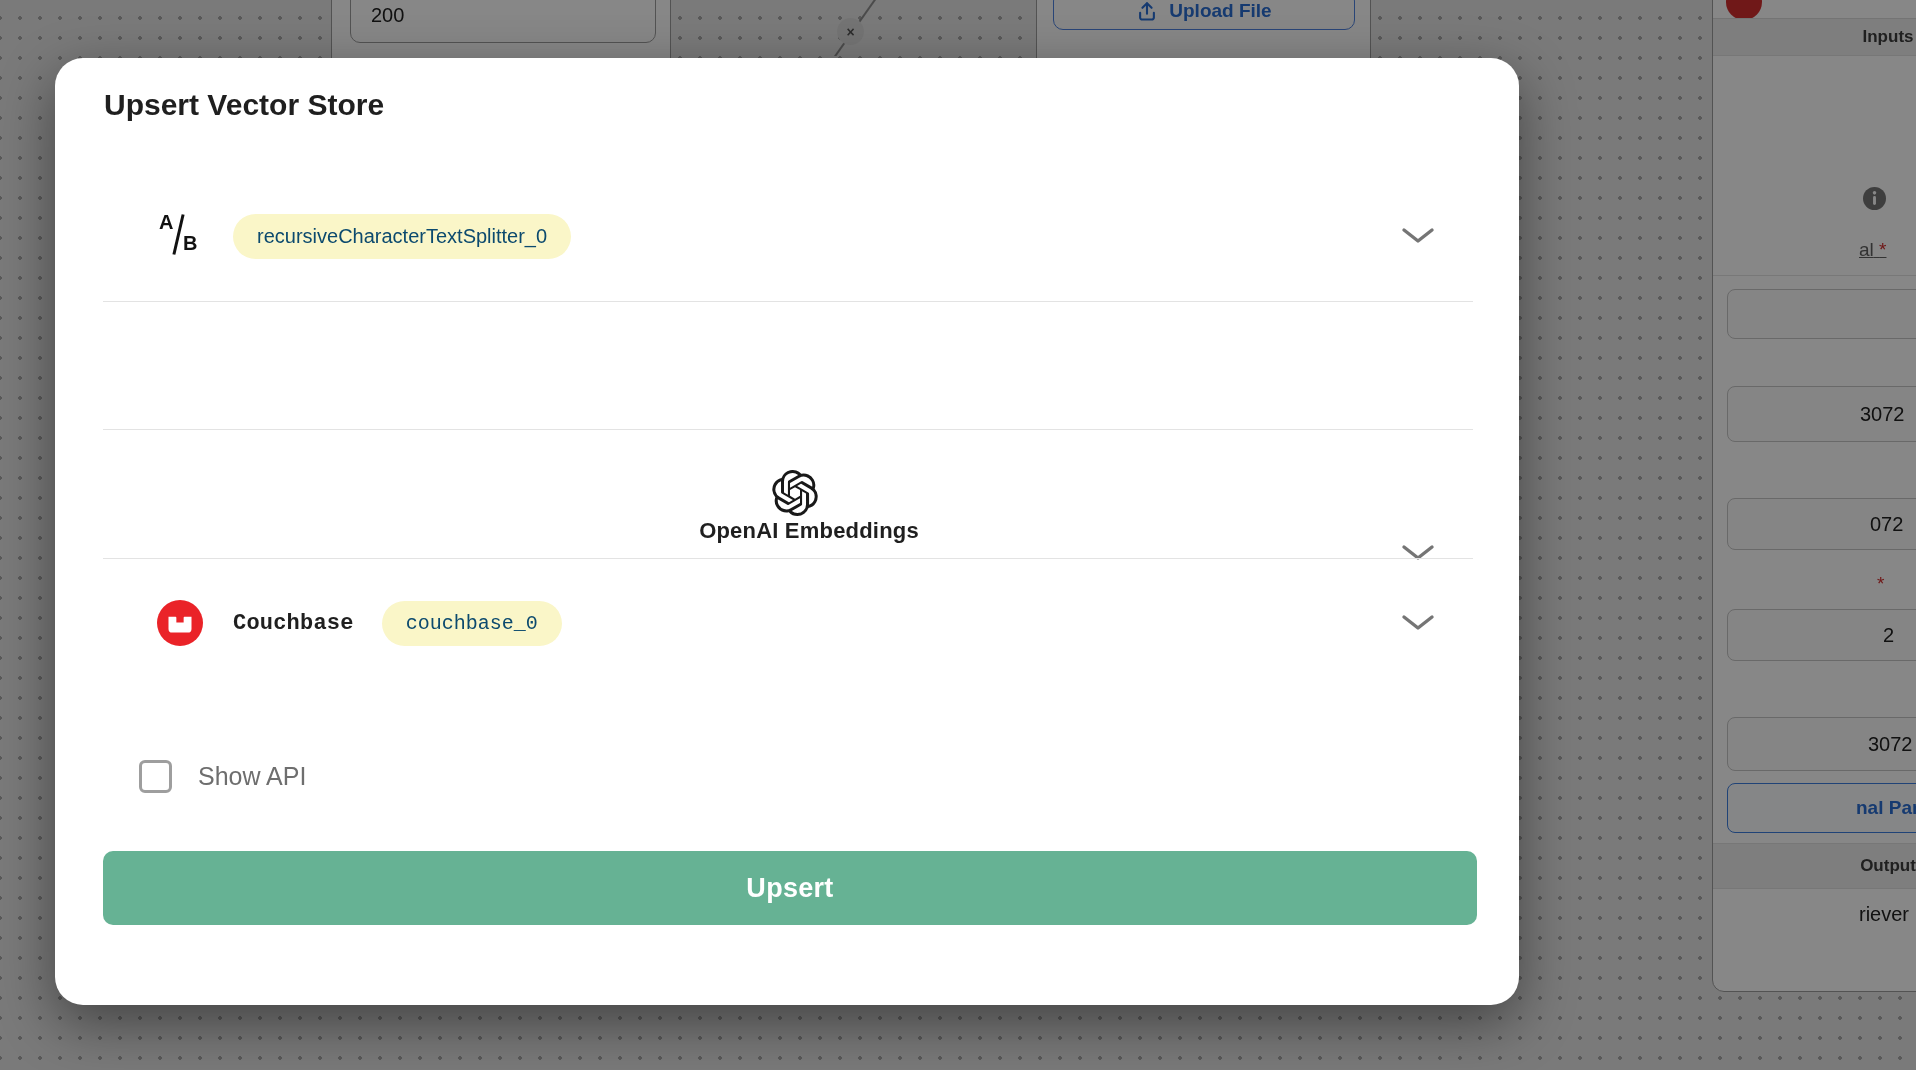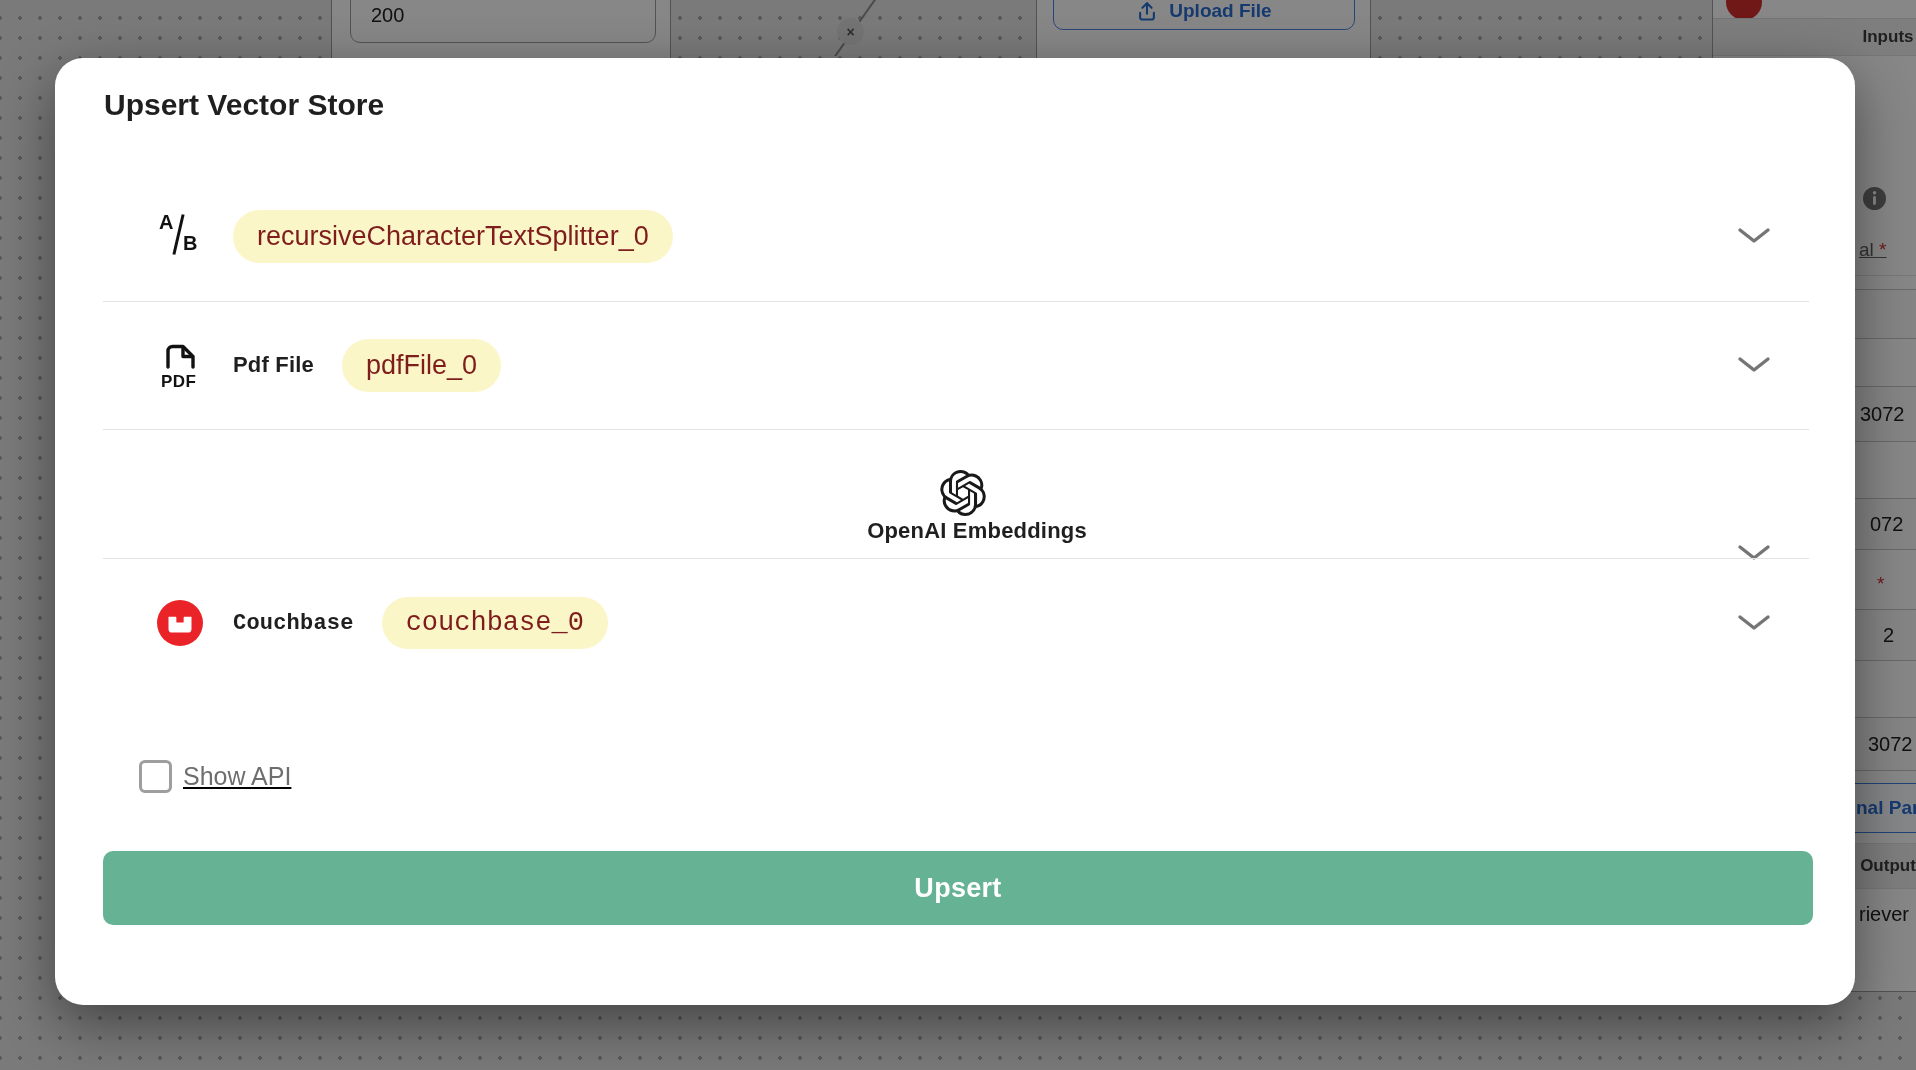--- a/index.html
+++ b/index.html
@@ -54,42 +54,42 @@
   .rn-bluebtn span { margin-left:128px; }
   .rn-output-bar { position:absolute; left:0; top:862px; width:100%; height:46px; background:#efefef;
     border-top:1px solid #e0e0e0; border-bottom:1px solid #e0e0e0; display:flex; align-items:center;
     justify-content:center; font-size:17px; font-weight:700; color:#3d3d3d; }
   .rn-riever { position:absolute; left:146px; top:922px; font-size:20px; color:#212121; }
 
   
   .overlay { position:absolute; inset:0; background:rgba(0,0,0,0.47); z-index:5; }
 
   
-  .modal { position:absolute; left:55px; top:58px; width:1800px; height:947px; background:#fff;
+  .modal { position:absolute; left:55px; top:58px; width:1464px; height:947px; background:#fff;
     border-radius:28px; z-index:10; box-shadow:0 18px 55px rgba(0,0,0,0.45); }
   .modal-title { position:absolute; left:49px; top:30px; font-size:30px; font-weight:700; color:#1f1f1f; }
 
   .mrow { position:absolute; left:100px; right:84px; height:52px; display:flex; align-items:center; }
   .mrow-1 { top:152px; } .mrow-2 { top:281px; } .mrow-3 { top:410px;flex-direction:column; } .mrow-4 { top:539px;font-family:Liberation Mono, monospace; }
   .mdiv { position:absolute; left:48px; right:46px; height:1px; background:#e3e3e3; }
   .mdiv-1 { top:243px; } .mdiv-2 { top:371px; } .mdiv-3 { top:500px; }
 
   .icon-box { width:50px; display:flex; align-items:center; justify-content:center; flex:0 0 50px; }
   .mrow-label { margin-left:28px; font-size:22px; font-weight:700; color:#1f1f1f; letter-spacing:0.2px; }
-  .pill { margin-left:28px; background:#faf6c8; color:#7f1d1d; font-size:27px;
+  .pill { margin-left:28px; background:#faf6c8; color:#0c4a6e; font-size:20px;
     padding:11px 24px; border-radius:999px; white-space:nowrap; }
   .chev { margin-left:auto; display:flex; align-items:center; }
 
   
   .ab-icon { position:relative; width:44px; height:50px; }
   .ab-a { position:absolute; left:1px; top:0; font-size:20px; font-weight:700; color:#111; }
   .ab-slash { position:absolute; left:19px; top:3px; width:3px; height:41px; background:#111; transform:rotate(13deg); }
   .ab-b { position:absolute; left:25px; top:21px; font-size:20px; font-weight:700; color:#111; }
 
-  .show-api { position:absolute; left:84px; top:702px; display:flex; align-items:center; gap:11px;text-decoration:underline; }
+  .show-api { position:absolute; left:84px; top:702px; display:flex; align-items:center; gap:26px; }
   .checkbox { width:33px; height:33px; border:3px solid #9e9e9e; border-radius:6px; background:#fff; }
   .show-api-label { font-size:25px; color:#6e6e6e; }
 
   .upsert-btn { position:absolute; left:48px; right:42px; top:793px; height:74px; background:#66b294;
     border:none; border-radius:10px; display:flex; align-items:center; justify-content:center;
     color:#fff; font-size:27px; font-weight:700; letter-spacing:0.3px; font-family:inherit; }
 </style>
 </head>
 <body>
 
@@ -166,36 +166,20 @@
       </div>
       <span class="pill">recursiveCharacterTextSplitter_0</span>
       <span class="chev">
         <svg width="34" height="18" viewBox="0 0 34 18" fill="none" stroke="#757575" stroke-width="3.4" stroke-linecap="round" stroke-linejoin="round">
             <path d="M3 3 L17 14 L31 3"></path>
           </svg>
       </span>
     </div>
     <div class="mdiv mdiv-1"></div>
 
-    <div class="mrow mrow-2">
-      <div class="icon-box">
-        <svg width="40" height="50" viewBox="0 0 40 50">
-          <path d="M8 27 V11 a4.5 4.5 0 0 1 4.5 -4.5 H23 l10 10 V27" fill="none" stroke="#111" stroke-width="3.4" stroke-linejoin="round" stroke-linecap="round"></path>
-          <path d="M23 6.5 V16.5 H33" fill="none" stroke="#111" stroke-width="3.4" stroke-linejoin="round"></path>
-          <text x="1" y="47" font-size="17" font-weight="800" fill="#111" letter-spacing="0.5" font-family="Liberation Sans, sans-serif">PDF</text>
-        </svg>
-      </div>
-      <span class="mrow-label">Pdf File</span>
-      <span class="pill">pdfFile_0</span>
-      <span class="chev">
-        <svg width="34" height="18" viewBox="0 0 34 18" fill="none" stroke="#757575" stroke-width="3.4" stroke-linecap="round" stroke-linejoin="round">
-            <path d="M3 3 L17 14 L31 3"></path>
-          </svg>
-      </span>
-    </div>
     <div class="mdiv mdiv-2"></div>
 
     <div class="mrow mrow-3">
       <div class="icon-box">
         <svg width="46" height="46" viewBox="0 0 24 24" fill="#191919">
           <path d="M22.2819 9.8211a5.9847 5.9847 0 0 0-.5157-4.9108 6.0462 6.0462 0 0 0-6.5098-2.9A6.0651 6.0651 0 0 0 4.9807 4.1818a5.9847 5.9847 0 0 0-3.9977 2.9 6.0462 6.0462 0 0 0 .7427 7.0966 5.98 5.98 0 0 0 .511 4.9107 6.051 6.051 0 0 0 6.5146 2.9001A5.9847 5.9847 0 0 0 13.2599 24a6.0557 6.0557 0 0 0 5.7718-4.2058 5.9894 5.9894 0 0 0 3.9977-2.9001 6.0557 6.0557 0 0 0-.7475-7.0729zm-9.022 12.6081a4.4755 4.4755 0 0 1-2.8764-1.0408l.1419-.0804 4.7783-2.7582a.7948.7948 0 0 0 .3927-.6813v-6.7369l2.02 1.1686a.071.071 0 0 1 .038.0615v5.5826a4.504 4.504 0 0 1-4.4945 4.4849zm-9.6607-4.1254a4.4708 4.4708 0 0 1-.5346-3.0137l.142.0852 4.783 2.7582a.7712.7712 0 0 0 .7806 0l5.8428-3.3685v2.3324a.0804.0804 0 0 1-.0332.0615L9.74 19.9502a4.4992 4.4992 0 0 1-6.1408-1.6464zM2.3408 7.8956a4.485 4.485 0 0 1 2.3655-1.9728V11.6a.7664.7664 0 0 0 .3879.6765l5.8144 3.3543-2.0201 1.1685a.0757.0757 0 0 1-.071 0l-4.8303-2.7865A4.504 4.504 0 0 1 2.3408 7.8956zm16.5963 3.8558L13.1038 8.364 15.1192 7.2a.0757.0757 0 0 1 .071 0l4.8303 2.7913a4.4944 4.4944 0 0 1-.6765 8.1042v-5.6772a.79.79 0 0 0-.407-.667zm2.0107-3.0231l-.142-.0852-4.7735-2.7818a.7759.7759 0 0 0-.7854 0L9.409 9.2297V6.8974a.0662.0662 0 0 1 .0284-.0615l4.8303-2.7866a4.4992 4.4992 0 0 1 6.6802 4.66zM8.3065 12.863l-2.02-1.1638a.0804.0804 0 0 1-.038-.0567V6.0742a4.4992 4.4992 0 0 1 7.3757-3.4537l-.142.0805L8.704 5.459a.7948.7948 0 0 0-.3927.6813zm1.0976-2.3654l2.602-1.4998 2.6069 1.4998v2.9994l-2.5974 1.4997-2.6067-1.4997Z"></path>
         </svg>
       </div>
       <span class="mrow-label">OpenAI Embeddings</span>
       <span class="chev">

